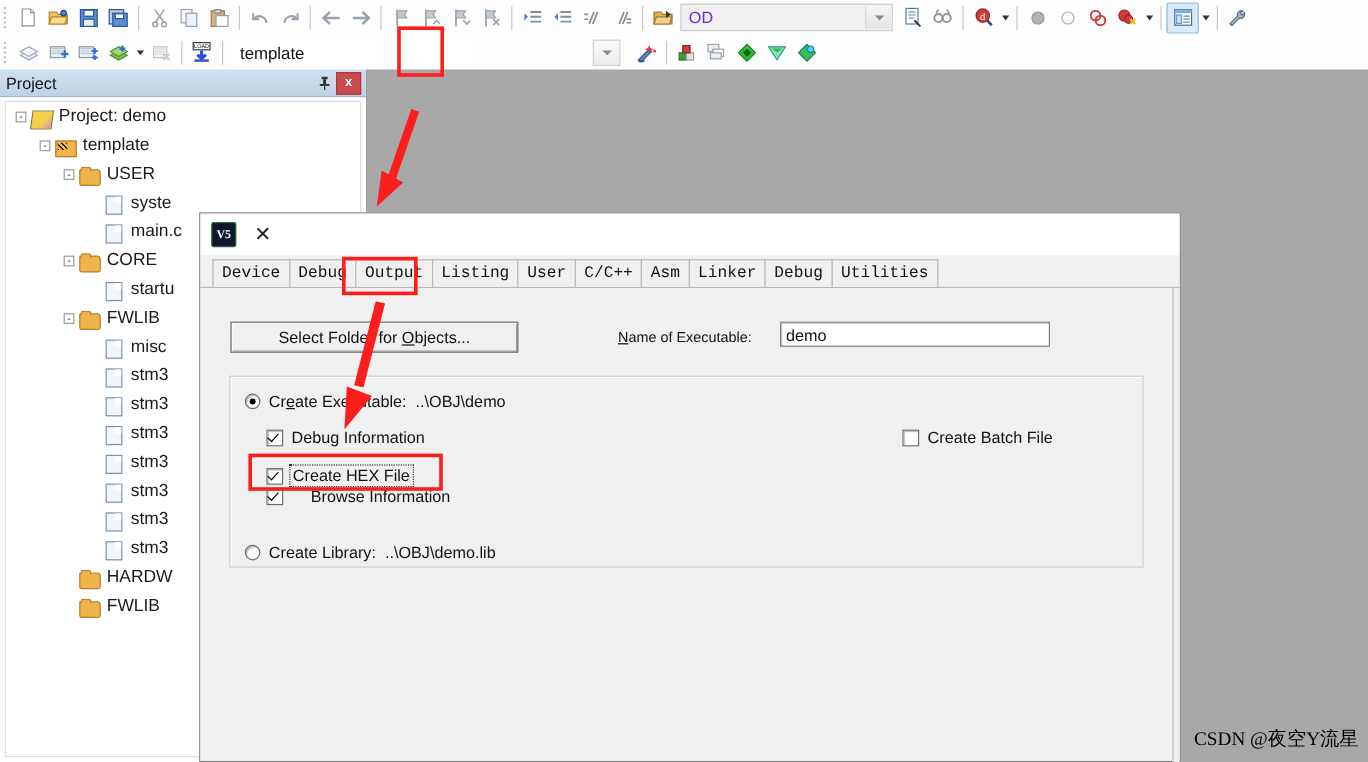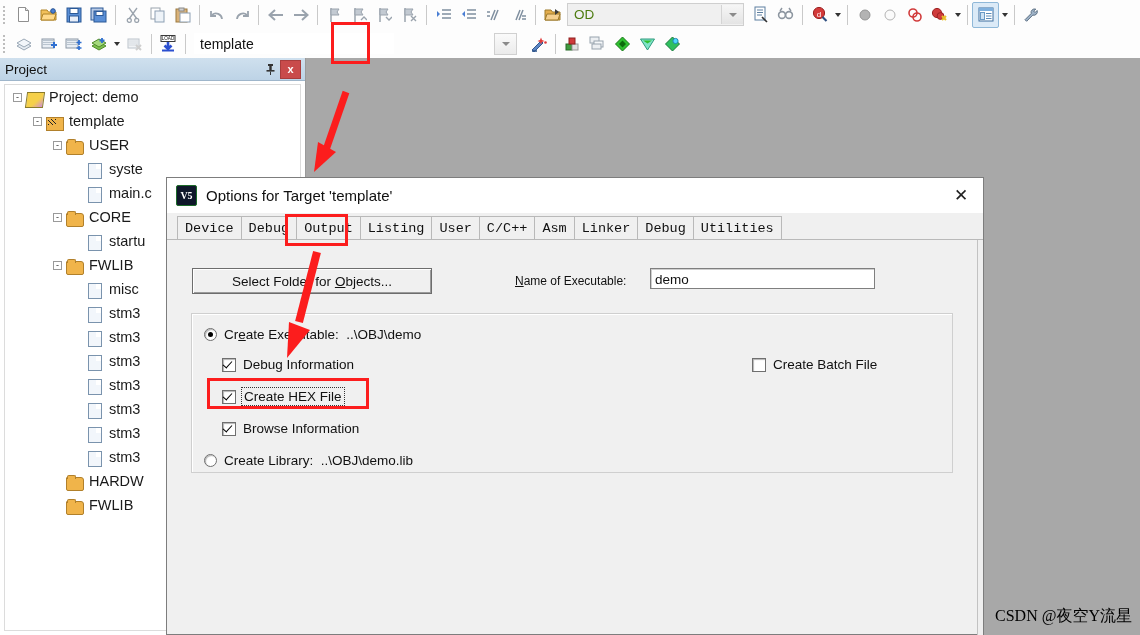--- a/index.html
+++ b/index.html
@@ -17,21 +17,21 @@
   #tbrow1{top:0;}
   #tbrow2{top:29px;}
   .tbgrip{width:6px;height:22px;margin:0 3px 0 2px;
      background-image:repeating-linear-gradient(to bottom,#bdbdbd 0 2px,transparent 2px 4px);
      background-size:2px 4px;background-repeat:repeat-y;background-position:1px 2px;}
   .tbtn{width:25px;height:24px;display:flex;align-items:center;justify-content:center;position:relative;}
   .tbsep{width:1px;height:20px;background:#c9c9c9;margin:0 4px;}
   .tbarrow{width:11px;height:24px;display:flex;align-items:center;justify-content:center;}
   .tbarrow i{display:block;width:0;height:0;border-left:3.5px solid transparent;border-right:3.5px solid transparent;border-top:4px solid #333;}
   .combo{height:21px;background:#f0f0f0;border:1px solid #cfcfcf;display:flex;align-items:center;position:relative;}
-  .combo .cval{padding-left:6px;font-size:13.5px;color:#4d7c0f;flex:1;}
+  .combo .cval{padding-left:6px;font-size:13.5px;color:#6d28d9;flex:1;}
   .combo .cbtn{width:21px;height:19px;background:linear-gradient(#f6f6f6,#e4e4e4);
       border-left:1px solid #d4d4d4;display:flex;align-items:center;justify-content:center;}
   .combo .cbtn i{width:0;height:0;border-left:4px solid transparent;border-right:4px solid transparent;border-top:4px solid #8a8a8a;display:block;}
   #combo-od{width:175px;margin-left:2px;}
   #combo-target{width:200px;margin-left:4px;background:#fff;border:none;}
   #combo-target .cval{font-size:14px;color:#111;}
   .tb-highlighted{background:#dbeaf7;border:1px solid #8fb8d8;border-radius:2px;}
 
   
   #project-panel{position:absolute;left:0;top:58px;width:306px;height:577px;background:#ffffff;
@@ -627,21 +627,20 @@
         <span class="tlabel">FWLIB</span>
       </div>
     </div>
 </div>
 
 <div id="workspace"></div>
 
 <div id="dialog">
   <div id="dlg-titlebar">
     <div id="dlg-icon">V5</div>
-    <div id="dlg-title">Options for Target 'template'</div>
     <div id="dlg-close">✕</div>
   </div>
 
   <div id="tabstrip">
       <div class="tab">
         <span>Device</span>
       </div>
       <div class="tab">
         <span>Debug</span>
       </div>
@@ -692,21 +691,21 @@
       <div class="opt" style="left:30px;top:43px;">
         <span class="cbx on"></span>
         <span>Debug Information</span>
       </div>
 
       <div class="opt" style="left:30px;top:75px;">
         <span class="cbx on"></span>
         <span class="focusdots">Create HEX File</span>
       </div>
 
-      <div class="opt" style="left:30px;top:107px;">
+      <div class="opt" style="left:30px;top:92px;gap:16px;">
         <span class="cbx on"></span>
         <span>Browse Information</span>
       </div>
 
       <div class="opt" style="left:12px;top:139px;">
         <span class="radio"></span>
         <span>Create Library:&nbsp; ..\OBJ\demo.lib</span>
       </div>
 
       <div class="opt" style="left:560px;top:43px;">

